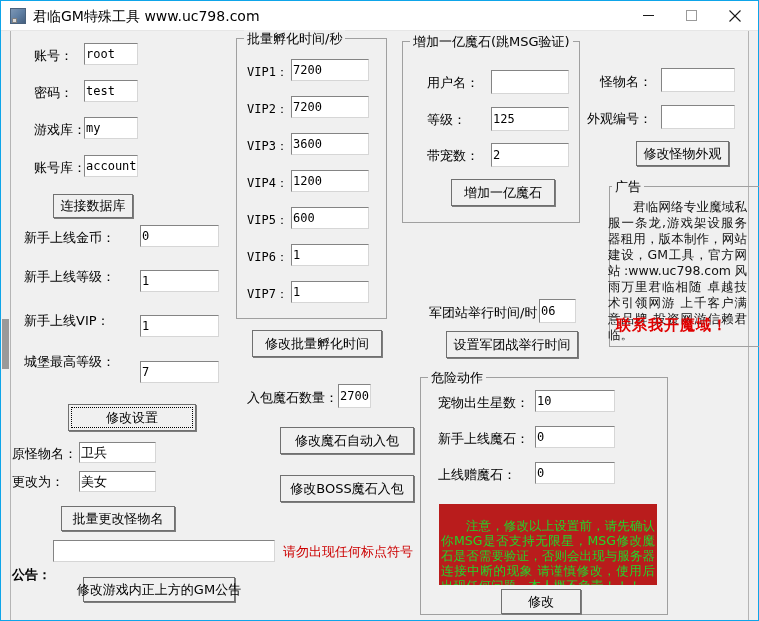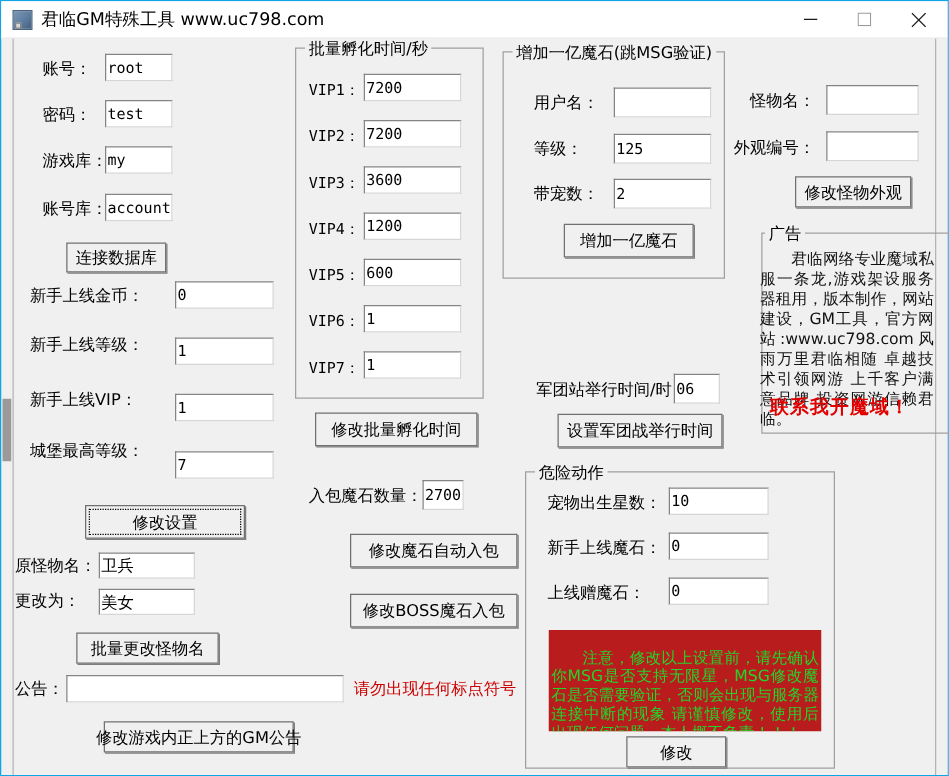--- a/index.html
+++ b/index.html
@@ -206,21 +206,21 @@
       <span>卫兵</span>
     </div>
 
     <div class="lbl" style="left:10px;top:443px;">更改为：</div>
     <div class="tb" style="left:77px;top:440px;width:77px;height:21px;font-size:13px;font-family:'DejaVu Sans','Liberation Sans',sans-serif;">
       <span>美女</span>
     </div>
 
     <div class="btn" style="left:59px;top:475px;width:114px;height:25px;">批量更改怪物名</div>
 
-    <div class="lbl" style="left:10px;top:513px;">公告：</div>
+    <div class="lbl" style="left:10px;top:536px;font-weight:bold;">公告：</div>
     <div class="tb" style="left:51px;top:509px;width:222px;height:22px;">
       <span></span>
     </div>
     <div class="lbl red" style="left:281px;top:513px;">请勿出现任何标点符号</div>
 
     <div class="btn" style="left:81px;top:546px;width:152px;height:25px;">修改游戏内正上方的GM公告</div>
 
     <div class="grp" style="left:234px;top:7px;width:151px;height:281px;">
       <div class="cap">批量孵化时间/秒</div>
 

